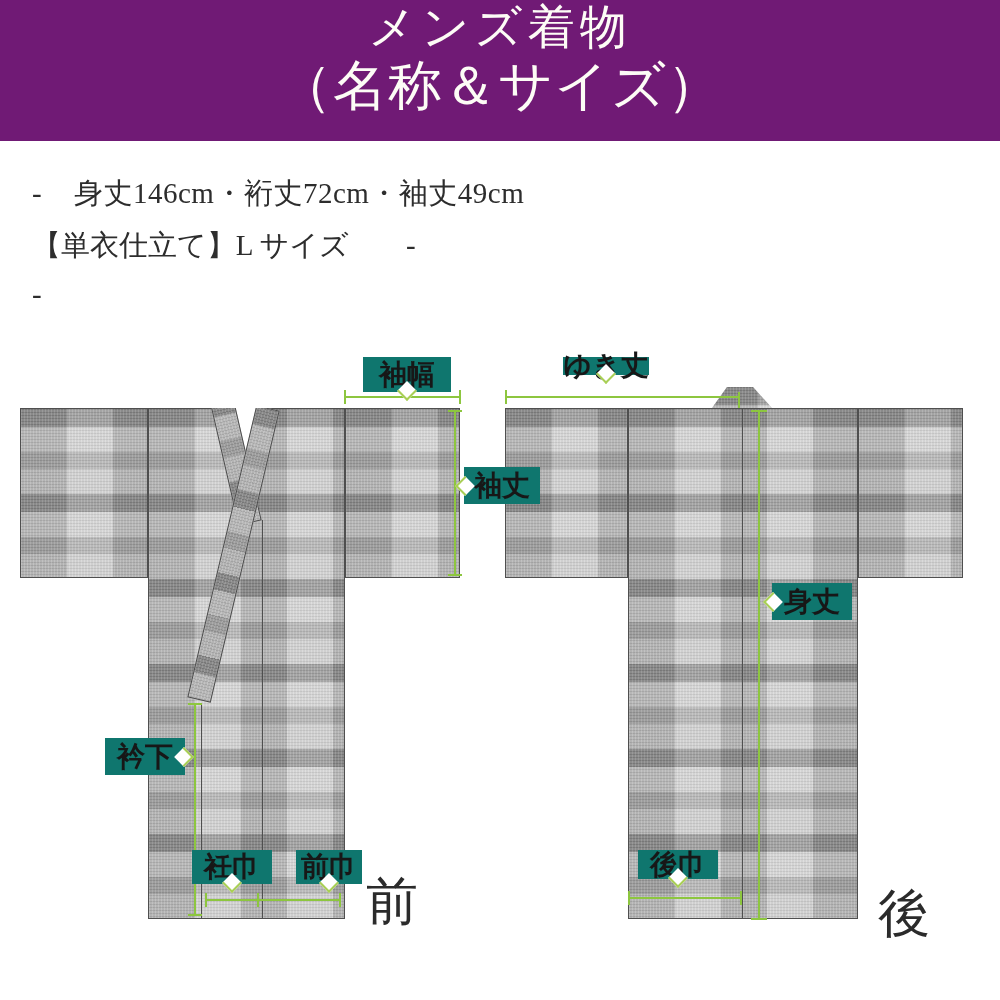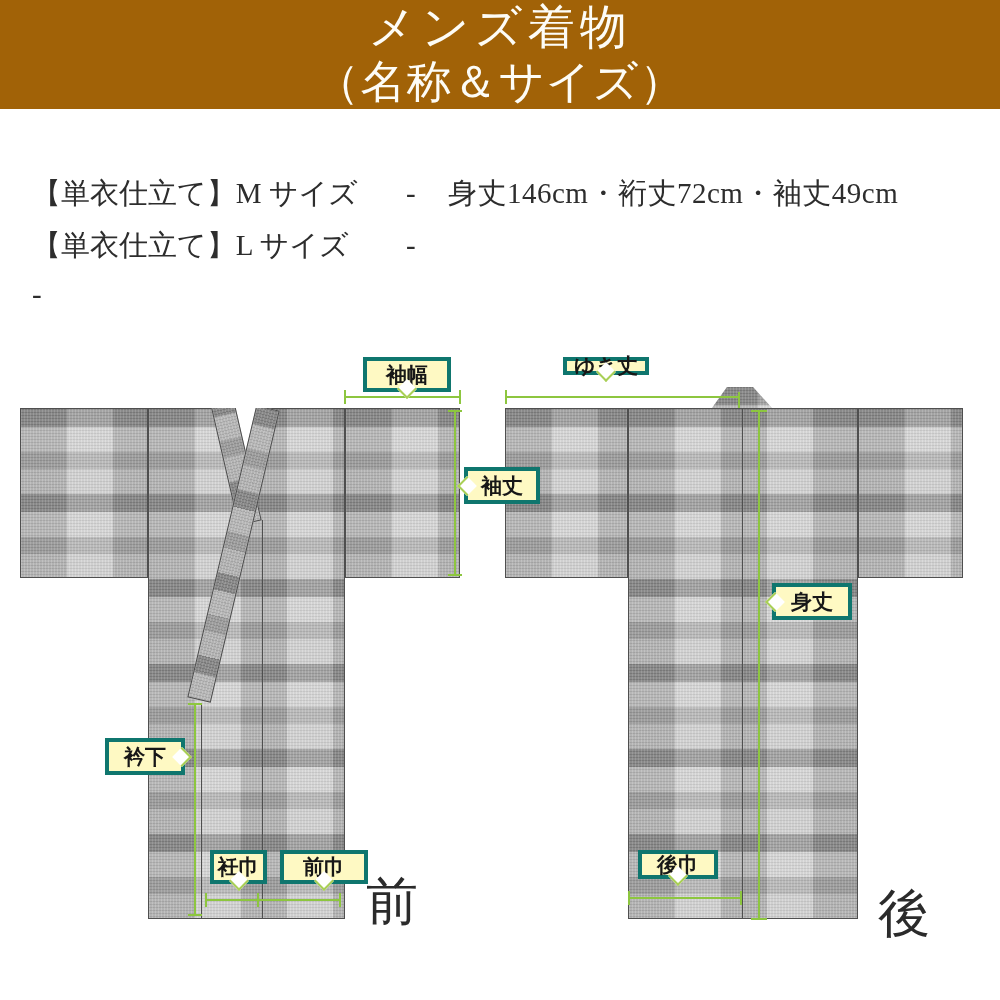--- a/index.html
+++ b/index.html
@@ -1,21 +1,21 @@
 <!DOCTYPE html>
 <html><head>
 <meta charset="utf-8">
 <style>
   html,body{margin:0;padding:0;width:1000px;height:1000px;background:#ffffff;overflow:hidden;
             font-family:"Liberation Serif","DejaVu Serif",serif;}
   
-  .header{position:absolute;left:0;top:0;width:1000px;height:109px;background:#a16207;
-          display:flex;flex-direction:column;align-items:center;justify-content:center;}
+  .header{position:absolute;left:0;top:0;width:1000px;height:141px;background:#701a75;
+          display:flex;flex-direction:column;align-items:center;}
   .header .t1{color:#fdfcf6;font-size:47px;letter-spacing:5px;line-height:1.18;}
-  .header .t2{color:#fdfcf6;font-size:45px;letter-spacing:1px;line-height:1.18;}
+  .header .t2{color:#fdfcf6;font-size:54px;letter-spacing:1px;line-height:1.18;}
   
   .sizes{position:absolute;left:32px;top:174px;width:950px;}
   .size-line{display:flex;align-items:baseline;height:52px;font-size:29px;color:#2d2d2d;}
   .size-name{width:374px;white-space:nowrap;}
   .size-dash{width:42px;}
   .size-specs{white-space:nowrap;letter-spacing:0.5px;}
   
   .diagram{position:absolute;left:0;top:340px;width:1000px;height:660px;}
   .fabric{background-color:#c6c6c6;
     background-image:
@@ -25,40 +25,39 @@
       repeating-linear-gradient(180deg, rgba(30,30,30,0.30) 0 18px, rgba(252,252,252,0.20) 18px 43px,
                                 rgba(60,60,60,0.17) 43px 60px, rgba(252,252,252,0.12) 60px 85px);}
   .panel{position:absolute;box-sizing:border-box;border:1px solid #4f4f4f;z-index:1;}
   .seam{position:absolute;background:#4f4f4f;z-index:2;}
   .clipper{position:absolute;left:0;top:68px;width:500px;height:511px;overflow:hidden;z-index:2;}
   .neckgap{position:absolute;left:0;top:0;width:500px;height:511px;background:#ffffff;
            clip-path:polygon(228px 0,264px 0,246px 88px);}
   .strip{position:absolute;box-sizing:border-box;border:1px solid #4a4a4a;}
   .trap{position:absolute;z-index:1;clip-path:polygon(15px 0,41px 0,60px 21px,0 21px);}
   .mline{position:absolute;background:#8dc63f;z-index:3;}
-  .callout{position:absolute;background:#fef9c3;border:4px solid #0f766e;z-index:5;
+  .callout{position:absolute;background:#0f766e;border:2px solid #0f766e;z-index:5;
            display:flex;align-items:center;justify-content:center;
-           font-size:21px;font-weight:600;color:#171717;box-sizing:border-box;white-space:nowrap;}
+           font-size:28px;font-weight:600;color:#171717;box-sizing:border-box;white-space:nowrap;}
   .tail{position:absolute;width:12px;height:12px;background:#ffffff;transform:rotate(45deg);}
   .tb{bottom:-8px;left:50%;margin-left:-7px;border-right:2px solid #a9cf56;border-bottom:2px solid #a9cf56;}
   .tl{left:-8px;top:50%;margin-top:-7px;border-left:2px solid #a9cf56;border-bottom:2px solid #a9cf56;}
   .tr{right:-8px;top:50%;margin-top:-7px;border-top:2px solid #a9cf56;border-right:2px solid #a9cf56;}
   .viewchar{position:absolute;font-size:52px;color:#2b2b2b;z-index:4;line-height:1.1;}
 </style>
 </head>
 <body>
 
 <div class="header">
   <div class="t1">メンズ着物</div>
   <div class="t2">（名称＆サイズ）</div>
 </div>
 
 <div class="sizes">
   <div class="size-line">
-    <span class="size-name">【単衣仕立て】M サイズ</span>
     <span class="size-dash">-</span>
     <span class="size-specs">身丈146cm・裄丈72cm・袖丈49cm</span>
   </div>
   <div class="size-line">
     <span class="size-name">【単衣仕立て】L サイズ</span>
     <span class="size-dash">-</span>
   </div>
   <div class="size-line">
     <span class="size-dash">-</span>
   </div>
@@ -126,25 +125,25 @@
     <i class="tail tl"></i>
   </div>
   <div class="callout" style="left:772px;top:243px;width:80px;height:37px">
     <span>身丈</span>
     <i class="tail tl"></i>
   </div>
   <div class="callout" style="left:105px;top:398px;width:80px;height:37px">
     <span>衿下</span>
     <i class="tail tr"></i>
   </div>
-  <div class="callout" style="left:210px;top:510px;width:57px;height:34px">
+  <div class="callout" style="left:192px;top:510px;width:80px;height:34px">
     <span>衽巾</span>
     <i class="tail tb"></i>
   </div>
-  <div class="callout" style="left:280px;top:510px;width:88px;height:34px">
+  <div class="callout" style="left:296px;top:510px;width:66px;height:34px">
     <span>前巾</span>
     <i class="tail tb"></i>
   </div>
   <div class="callout" style="left:638px;top:510px;width:80px;height:29px">
     <span>後巾</span>
     <i class="tail tb"></i>
   </div>
 
   <div class="viewchar" style="left:366px;top:533px">前</div>
   <div class="viewchar" style="left:878px;top:545px">後</div>

